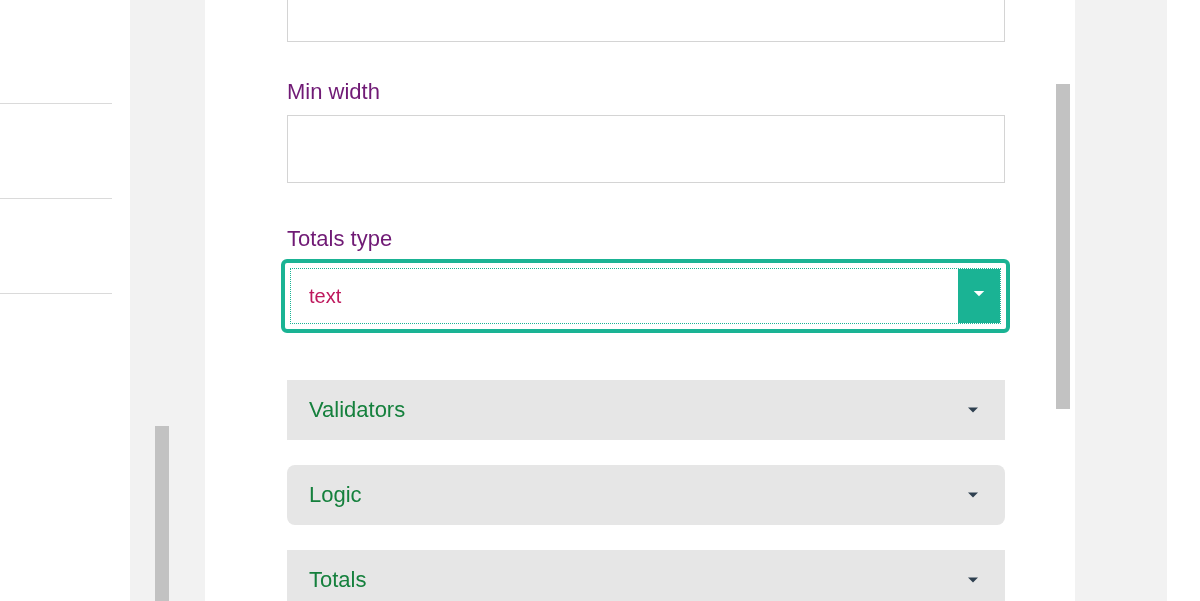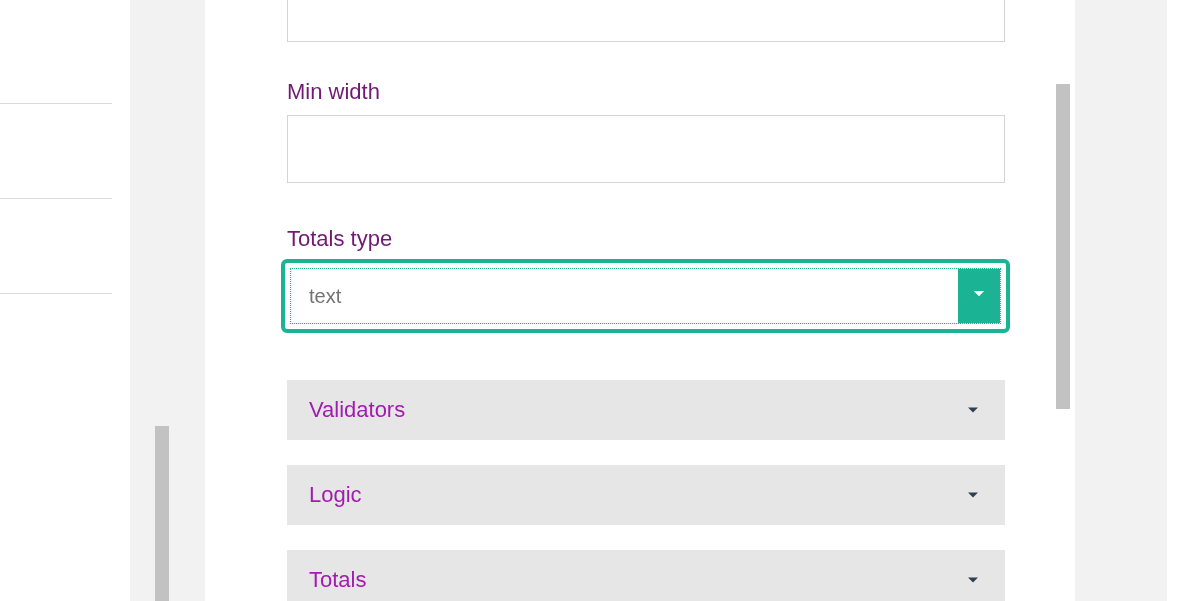--- a/index.html
+++ b/index.html
@@ -75,21 +75,21 @@
       display: flex;
       align-items: stretch;
       border: 1px dotted #1ab394;
       height: 56px;
     }
     .dropdown-text {
       flex: 1;
       background: #ffffff;
       padding: 14px 18px;
       font-size: 20px;
-      color: #737373;
+      color: #be185d;
       display: flex;
       align-items: center;
       text-align: center;
     }
     .dropdown-button {
       width: 42px;
       background: #1ab394;
       display: flex;
       align-items: center;
       justify-content: center;
@@ -104,21 +104,21 @@
       position: absolute;
       background: #e6e6e6;
       display: flex;
       align-items: center;
       justify-content: space-between;
       padding: 0 22px;
       cursor: pointer;
     }
     .accordion-label {
       font-size: 22px;
-      color: #a21caf;
+      color: #15803d;
       font-weight: 400;
     }
     .accordion-chevron {
       width: 20px;
       height: 20px;
       display: flex;
       align-items: center;
       justify-content: center;
     }
     .accordion-chevron svg {
@@ -181,21 +181,21 @@
 
 <div class="accordion-section" style="left:287px; top:380px; width:718px; height:60px;">
   <span class="accordion-label">Validators</span>
   <span class="accordion-chevron">
     <svg viewBox="0 0 24 24">
         <path d="M6 9l6 6 6-6H6z"></path>
       </svg>
   </span>
 </div>
 
-<div class="accordion-section" style="left:287px; top:465px; width:718px; height:60px;">
+<div class="accordion-section" style="left:287px; top:465px; width:718px; height:60px;border-radius:8px;">
   <span class="accordion-label">Logic</span>
   <span class="accordion-chevron">
     <svg viewBox="0 0 24 24">
         <path d="M6 9l6 6 6-6H6z"></path>
       </svg>
   </span>
 </div>
 
 <div class="accordion-section" style="left:287px; top:550px; width:718px; height:60px;">
   <span class="accordion-label">Totals</span>

